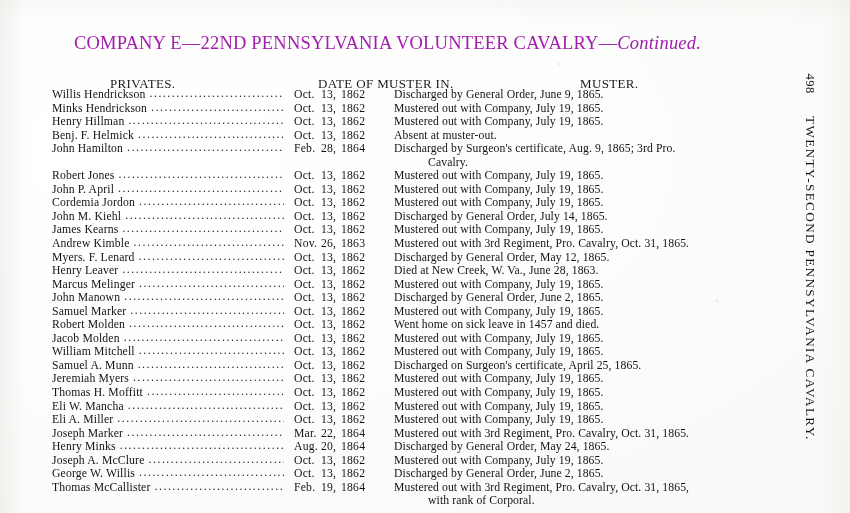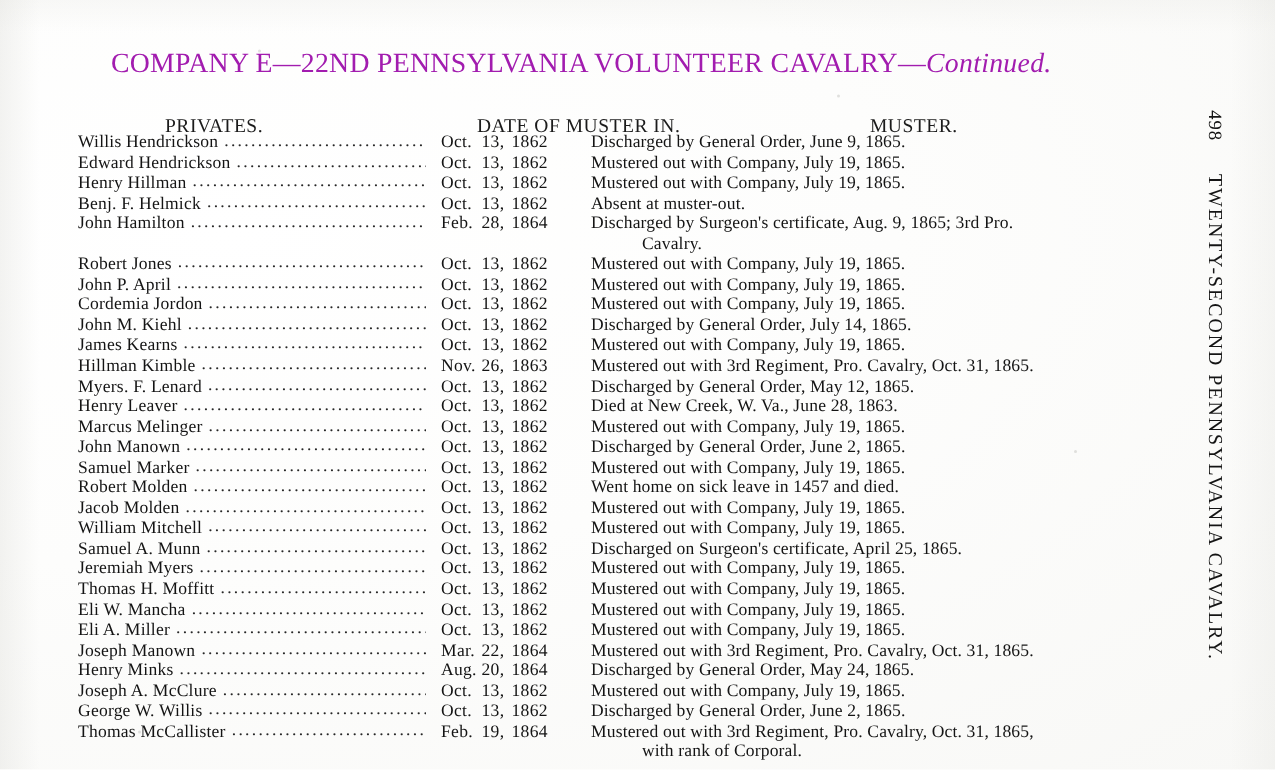--- a/index.html
+++ b/index.html
@@ -198,21 +198,21 @@
               <span class="name-text">Willis Hendrickson</span>
               <span class="leader">................................................................</span>
             </span>
           </td>
           <td class="c-date"><span class="mo">Oct.</span><span class="dy">13,</span><span>1862</span></td>
           <td class="c-rem"><span>Discharged by General Order, June 9, 1865.</span></td>
         </tr>
         <tr>
           <td class="c-name">
             <span class="name-line">
-              <span class="name-text">Edward Hendrickson</span>
+              <span class="name-text">Minks Hendrickson</span>
               <span class="leader">................................................................</span>
             </span>
           </td>
           <td class="c-date"><span class="mo">Oct.</span><span class="dy">13,</span><span>1862</span></td>
           <td class="c-rem"><span>Mustered out with Company, July 19, 1865.</span></td>
         </tr>
         <tr>
           <td class="c-name">
             <span class="name-line">
               <span class="name-text">Henry Hillman</span>
@@ -288,21 +288,21 @@
               <span class="name-text">James Kearns</span>
               <span class="leader">................................................................</span>
             </span>
           </td>
           <td class="c-date"><span class="mo">Oct.</span><span class="dy">13,</span><span>1862</span></td>
           <td class="c-rem"><span>Mustered out with Company, July 19, 1865.</span></td>
         </tr>
         <tr>
           <td class="c-name">
             <span class="name-line">
-              <span class="name-text">Hillman Kimble</span>
+              <span class="name-text">Andrew Kimble</span>
               <span class="leader">................................................................</span>
             </span>
           </td>
           <td class="c-date"><span class="mo">Nov.</span><span class="dy">26,</span><span>1863</span></td>
           <td class="c-rem"><span>Mustered out with 3rd Regiment, Pro. Cavalry, Oct. 31, 1865.</span></td>
         </tr>
         <tr>
           <td class="c-name">
             <span class="name-line">
               <span class="name-text">Myers. F. Lenard</span>
@@ -428,21 +428,21 @@
               <span class="name-text">Eli A. Miller</span>
               <span class="leader">................................................................</span>
             </span>
           </td>
           <td class="c-date"><span class="mo">Oct.</span><span class="dy">13,</span><span>1862</span></td>
           <td class="c-rem"><span>Mustered out with Company, July 19, 1865.</span></td>
         </tr>
         <tr>
           <td class="c-name">
             <span class="name-line">
-              <span class="name-text">Joseph Manown</span>
+              <span class="name-text">Joseph Marker</span>
               <span class="leader">................................................................</span>
             </span>
           </td>
           <td class="c-date"><span class="mo">Mar.</span><span class="dy">22,</span><span>1864</span></td>
           <td class="c-rem"><span>Mustered out with 3rd Regiment, Pro. Cavalry, Oct. 31, 1865.</span></td>
         </tr>
         <tr>
           <td class="c-name">
             <span class="name-line">
               <span class="name-text">Henry Minks</span>

